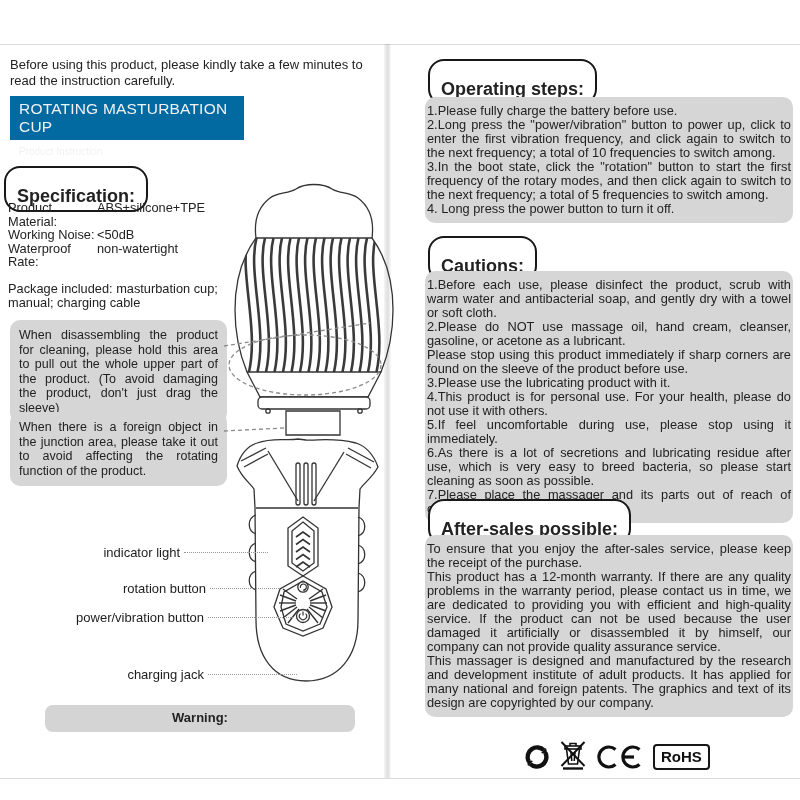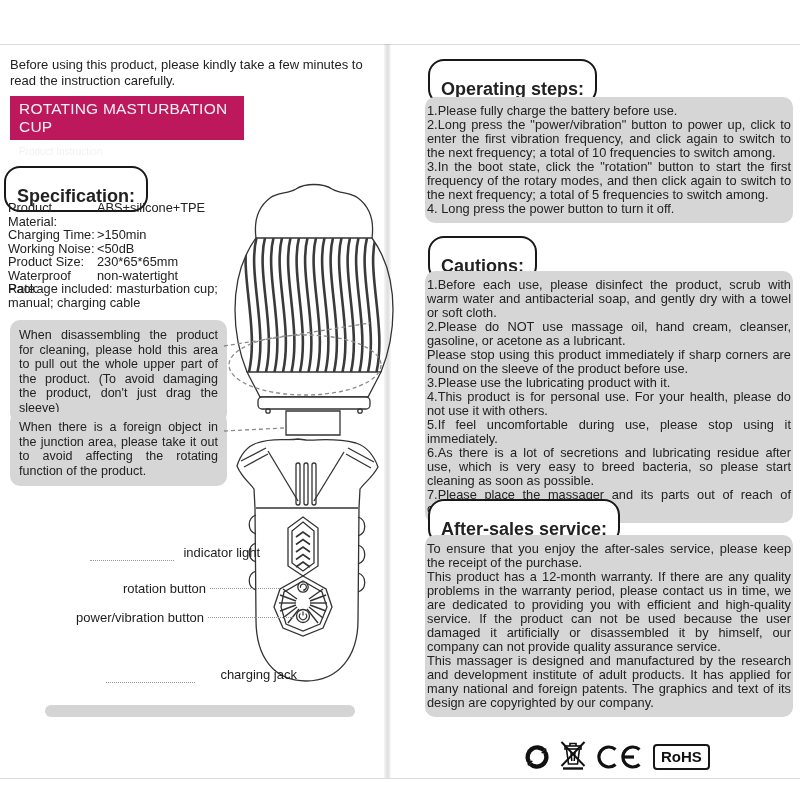--- a/index.html
+++ b/index.html
@@ -12,21 +12,21 @@
   #top-edge { top:44px; } #bottom-edge { top:778px; }
   #page-divider {
     position:absolute; left:384px; top:44px; width:7px; height:734px;
     background:linear-gradient(to right, rgba(0,0,0,0.04), rgba(0,0,0,0.13) 55%, rgba(0,0,0,0.02));
   }
 
   
   #intro-text { position:absolute; left:10px; top:57px; width:372px; font-size:13px; line-height:15.5px; }
   #title-bar {
     position:absolute; left:10px; top:96px; width:234px; height:44px;
-    background:#be185d; color:#f2f2f2; padding:4px 9px;
+    background:#0369a1; color:#f2f2f2; padding:4px 9px;
   }
   #title-bar .t1 { font-size:15.5px; letter-spacing:.2px; }
   #title-bar .t2 { font-size:10px; margin-top:10px; }
 
   .section-pill {
     position:absolute; display:inline-block; background:#fff;
     border:2.5px solid #181818; border-radius:16px;
     padding:18px 11px 3px; font-size:18px; font-weight:bold; white-space:nowrap;
   }
   #spec-pill { left:4px; top:166px; }
@@ -40,24 +40,24 @@
   .callout {
     position:absolute; left:10px; width:217px; background:#d6d6d6; border-radius:10px;
     padding:8px 9px; font-size:12.5px; line-height:14.5px; text-align:justify; white-space:pre-line;
   }
   #callout-1 { top:320px; }
   #callout-2 { top:412px; }
 
   .lbl-row { position:absolute; display:flex; align-items:center; height:15px; font-size:13px; color:#1d1d1d; }
   .lbl-text { margin-left:auto; white-space:nowrap; }
   .lbl-dots { flex:none; border-top:1.5px dotted #979797; margin-left:4px; }
-  #lbl-indicator { left:0; top:545px; width:260px;flex-direction:column; } #lbl-indicator .lbl-dots { width:84px; }
+  #lbl-indicator { left:8px; top:545px; width:260px; } #lbl-indicator .lbl-dots { width:84px; }
   #lbl-rotation  { left:0; top:581px; width:279px; } #lbl-rotation  .lbl-dots { width:69px; }
   #lbl-power     { left:0; top:610px; width:293px; } #lbl-power     .lbl-dots { width:85px; }
-  #lbl-charging  { left:0; top:667px; width:297px;flex-direction:column; } #lbl-charging  .lbl-dots { width:89px; }
+  #lbl-charging  { left:0; top:667px; width:297px; } #lbl-charging  .lbl-dots { width:89px; }
 
   #warning-box {
     position:absolute; left:45px; top:705px; width:310px; background:#d4d4d4; border-radius:8px;
     padding:6px 8px; text-align:center; font-size:12.8px; line-height:14px;
   }
   #warning-box .wh { font-weight:bold; font-size:13px; margin-bottom:1px; }
 
   #device-art { position:absolute; left:210px; top:175px; width:190px; height:530px; pointer-events:none; }
   #device-art path, #device-art line, #device-art rect, #device-art circle,
   #device-art ellipse, #device-art polyline { vector-effect:non-scaling-stroke; }
@@ -97,35 +97,27 @@
 
 <div class="section-pill" id="spec-pill">Specification:</div>
 
 <div id="spec-list">
 
     <div class="spec-row">
       <span class="spec-label">Product Material:</span>
       <span class="spec-value">ABS+silicone+TPE</span>
     </div>
 
-    <div class="spec-row">
-      <span class="spec-label">Charging Time:</span>
-      <span class="spec-value">&gt;150min</span>
-    </div>
 
 
     <div class="spec-row">
       <span class="spec-label">Working Noise:</span>
       <span class="spec-value">&lt;50dB</span>
     </div>
 
-    <div class="spec-row">
-      <span class="spec-label">Product Size:</span>
-      <span class="spec-value">230*65*65mm</span>
-    </div>
 
     <div class="spec-row">
       <span class="spec-label">Waterproof Rate:</span>
       <span class="spec-value">non-watertight</span>
     </div>
   </div>
 <div id="spec-package">Package included: masturbation cup; manual; charging cable</div>
 
 <div class="callout" id="callout-1">When disassembling the product for cleaning, please hold this area to pull out the whole upper part of the product. (To avoid damaging the product, don't just drag the sleeve)</div>
 <div class="callout" id="callout-2">When there is a foreign object in the junction area, please take it out to avoid affecting the rotating function of the product.</div>
@@ -238,39 +230,40 @@
 <div class="lbl-row" id="lbl-power">
   <span class="lbl-text">power/vibration button</span>
     <span class="lbl-dots"></span>
 </div>
 <div class="lbl-row" id="lbl-charging">
   <span class="lbl-text">charging jack</span>
     <span class="lbl-dots"></span>
 </div>
 
 <div id="warning-box">
+  <div class="wh">Warning:</div>
 </div>
 
 <div class="section-pill" id="ops-pill">Operating steps:</div>
 <div class="gray-box" id="ops-box">1.Please fully charge the battery before use.
 2.Long press the "power/vibration" button to power up, click to enter the first vibration frequency, and click again to switch to the next frequency; a total of 10 frequencies to switch among.
 3.In the boot state, click the "rotation" button to start the first frequency of the rotary modes, and then click again to switch to the next frequency; a total of 5 frequencies to switch among.
 4. Long press the power button to turn it off.</div>
 
 <div class="section-pill" id="cautions-pill">Cautions:</div>
 <div class="gray-box" id="cautions-box">1.Before each use, please disinfect the product, scrub with warm water and antibacterial soap, and gently dry with a towel or soft cloth.
 2.Please do NOT use massage oil, hand cream, cleanser, gasoline, or acetone as a lubricant.
 Please stop using this product immediately if sharp corners are found on the sleeve of the product before use.
 3.Please use the lubricating product with it.
 4.This product is for personal use. For your health, please do not use it with others.
 5.If feel uncomfortable during use, please stop using it immediately.
 6.As there is a lot of secretions and lubricating residue after use, which is very easy to breed bacteria, so please start cleaning as soon as possible.
 7.Please place the massager and its parts out of reach of children and pets.</div>
 
-<div class="section-pill" id="after-pill">After-sales service:</div>
+<div class="section-pill" id="after-pill">After-sales possible:</div>
 <div class="gray-box" id="after-box">To ensure that you enjoy the after-sales service, please keep the receipt of the purchase.
 This product has a 12-month warranty. If there are any quality problems in the warranty period, please contact us in time, we are dedicated to providing you with efficient and high-quality service. If the product can not be used because the user damaged it artificially or disassembled it by himself, our company can not provide quality assurance service.
 This massager is designed and manufactured by the research and development institute of adult products. It has applied for many national and foreign patents. The graphics and text of its design are copyrighted by our company.</div>
 
 <div id="cert-row">
   <svg width="26" height="26" viewBox="0 0 26 26" fill="none" stroke="#111">
     <path d="M4.5,17 A9.6,9.6 0 0,1 20,6.2" stroke-width="4.4"></path>
     <path d="M22,4 L23.5,10.5 L17,9 Z" fill="#111" stroke="none"></path>
     <path d="M21.5,9 A9.6,9.6 0 0,1 6,19.8" stroke-width="4.4"></path>
     <path d="M4,22 L2.5,15.5 L9,17 Z" fill="#111" stroke="none"></path>

